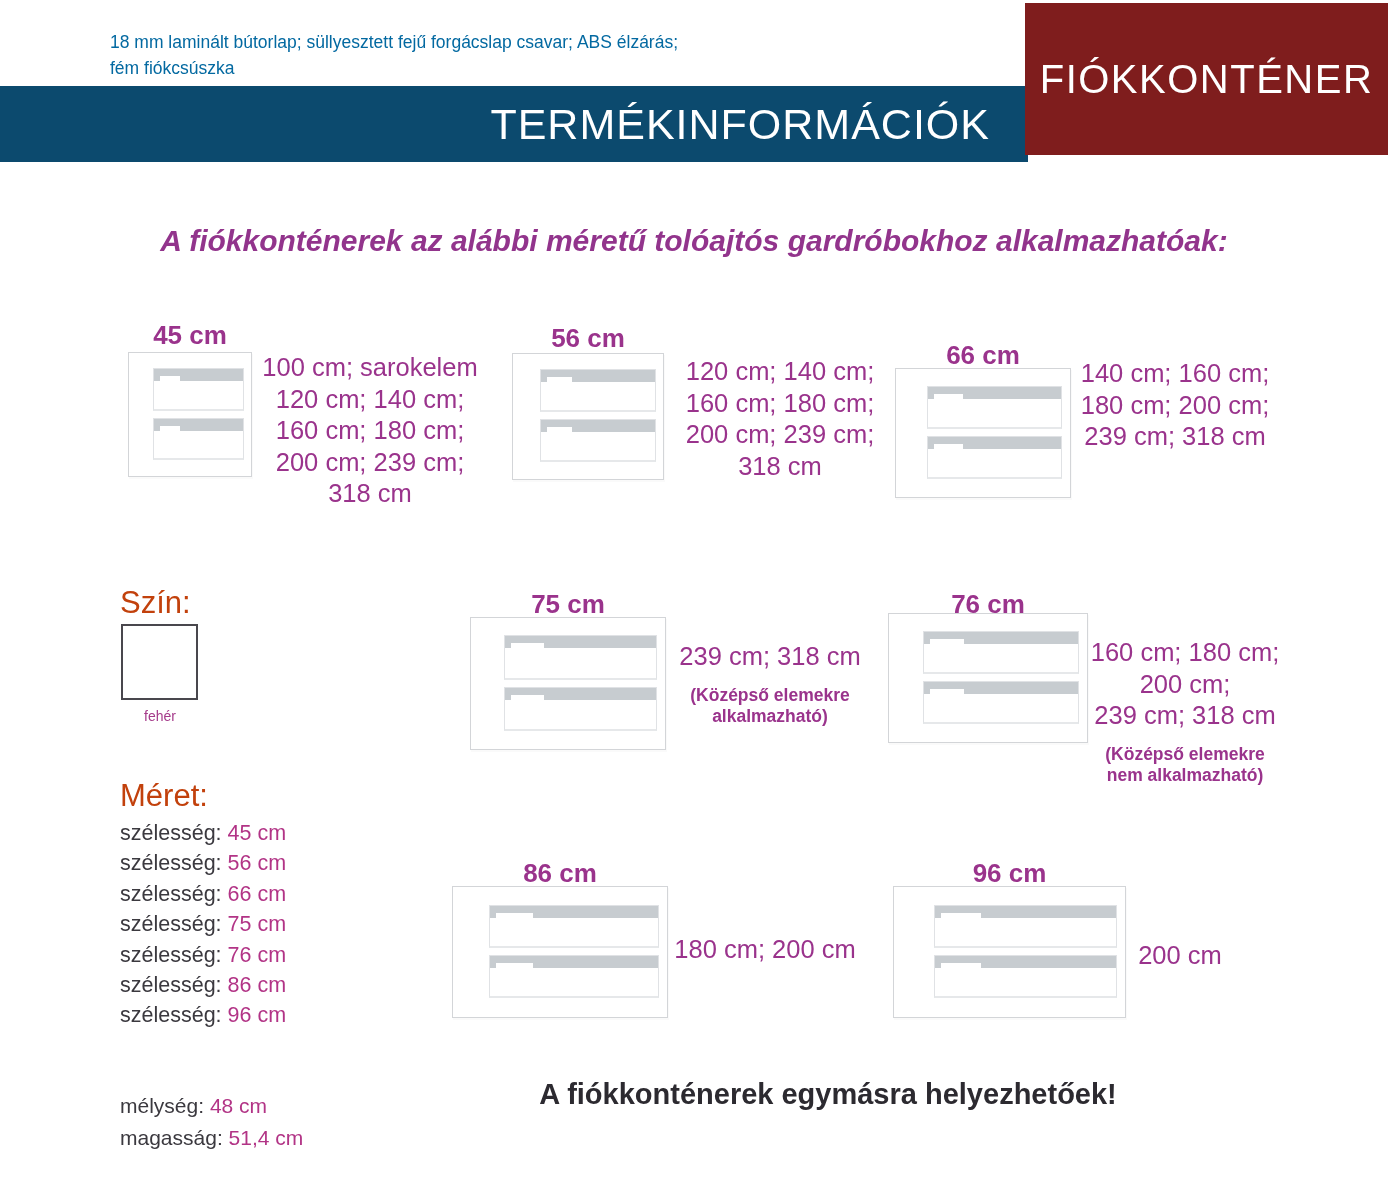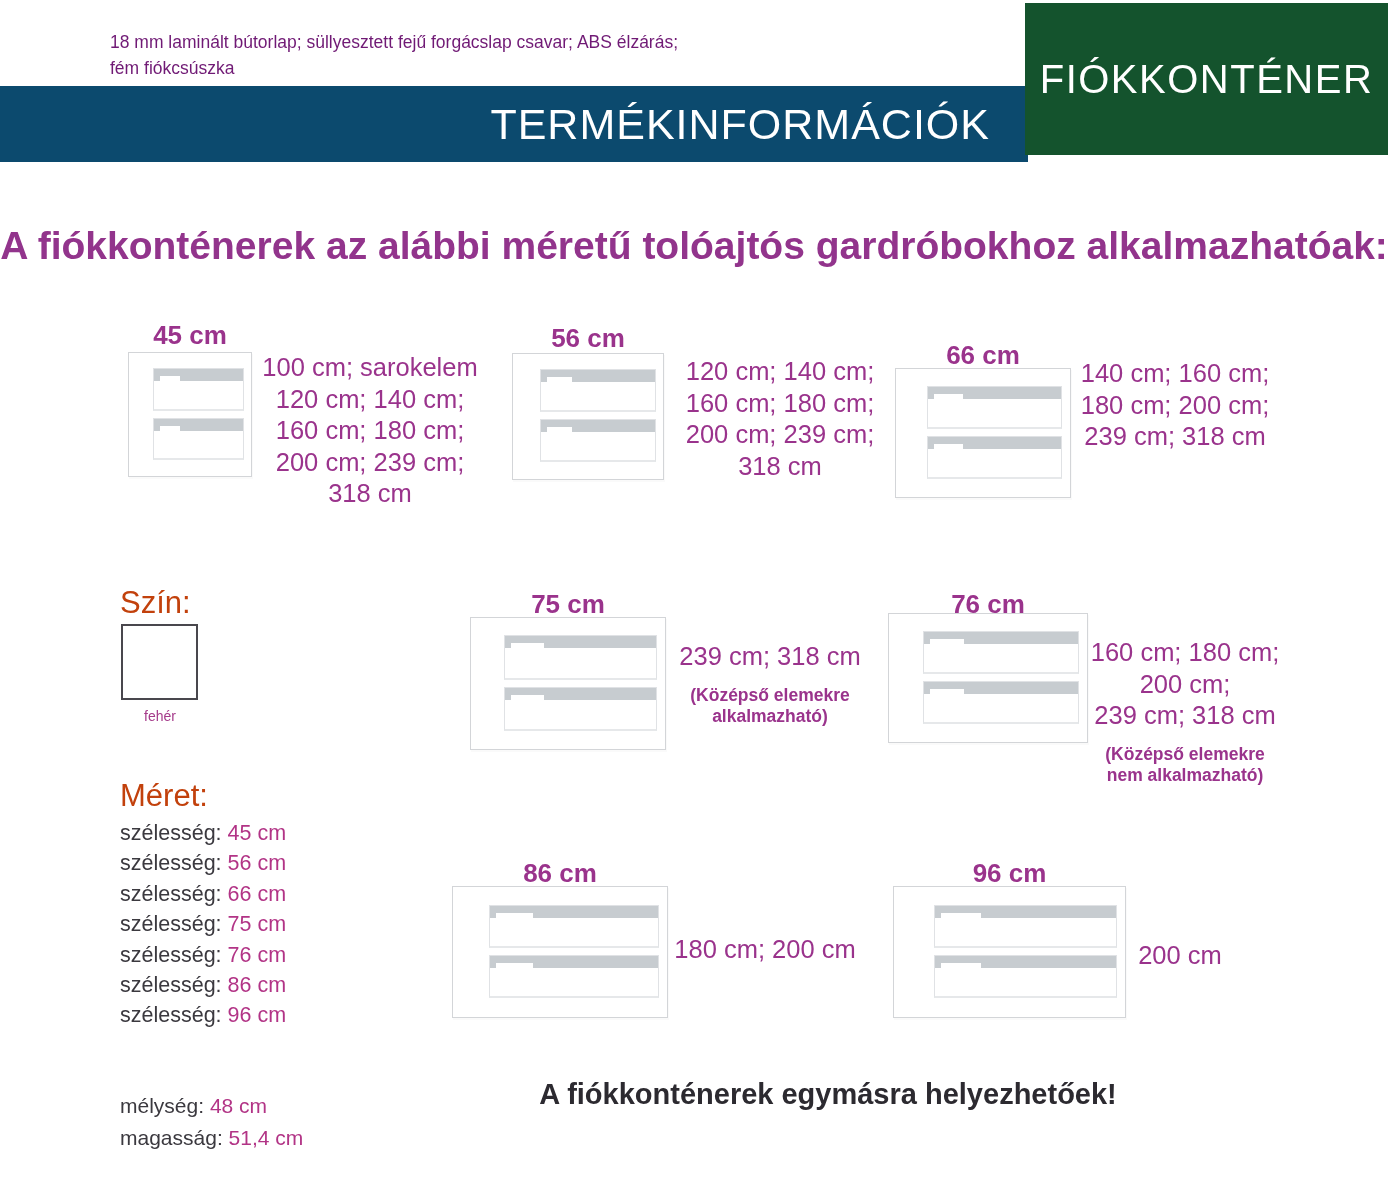--- a/index.html
+++ b/index.html
@@ -1,28 +1,28 @@
 <!DOCTYPE html>
 <html><head>
 <meta charset="utf-8">
 <style>
   html,body { margin:0; padding:0; background:#fff; }
   body { font-family:"Liberation Sans", sans-serif; }
   .page { position:relative; width:1388px; height:1200px; background:#fff; overflow:hidden; color:#2f2d33; }
   .abs { position:absolute; }
 
-  .materials { font-size:17.5px; line-height:1.5; color:#701a75; }
+  .materials { font-size:17.5px; line-height:1.5; color:#0369a1; }
 
   .bar { background:#0c4a6e; display:flex; align-items:center; justify-content:flex-end; padding-right:38px; box-sizing:border-box; }
   .bar-title { color:#ffffff; font-size:43px; font-weight:500; letter-spacing:1px; white-space:nowrap; }
 
-  .banner { background:#14532d; display:flex; align-items:center; justify-content:center; }
+  .banner { background:#7f1d1d; display:flex; align-items:center; justify-content:center; }
   .banner-title { color:#ffffff; font-size:40px; font-weight:500; letter-spacing:1.5px; white-space:nowrap; }
 
-  .intro { text-align:center; font-size:39px; font-weight:600; color:#92348c; }
+  .intro { text-align:center; font-size:30px; font-weight:600; color:#92348c;font-style:italic; }
 
   .cab-label { text-align:center; font-size:26px; font-weight:600; color:#9a338c; white-space:nowrap; }
 
   .cabinet { position:absolute; background:#fff; border:1px solid #d3d5d8; box-sizing:border-box; box-shadow:1px 2px 0 rgba(0,0,0,0.02); }
   .opening { position:absolute; display:flex; flex-direction:column; gap:7px; }
   .drawer { flex:1; position:relative; background:#fff; border:1px solid #e0e2e5; border-bottom:2px solid #e6e8ea; }
   .rail { position:absolute; top:0; left:0; right:0; height:12px; background:#c7ccd0; }
   .notch { position:absolute; top:7px; left:6px; width:22%; height:6px; background:#ffffff; }
 
   .sizes { text-align:center; color:#9a338c; font-size:25.5px; font-weight:500; line-height:31.5px; }

